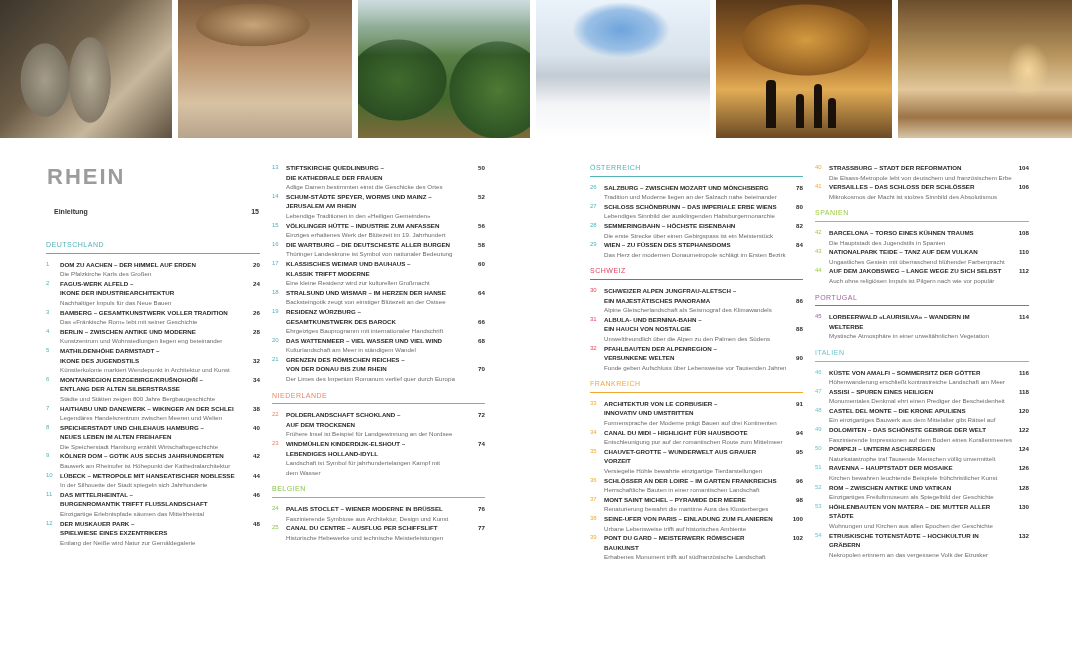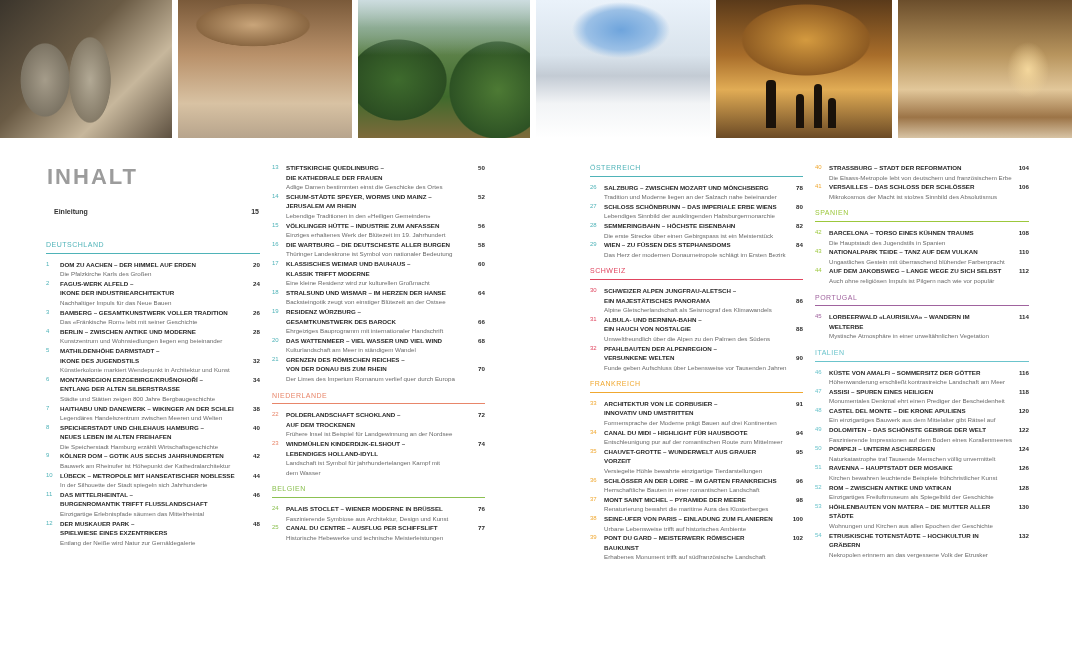--- a/index.html
+++ b/index.html
@@ -62,21 +62,21 @@
   <div class="photo p4"></div>
   <div class="photo p5">
     <div class="silh" style="left:50px;height:48px;width:10px;"></div>
     <div class="silh" style="left:80px;height:34px;"></div>
     <div class="silh" style="left:98px;height:44px;"></div>
     <div class="silh" style="left:112px;height:30px;"></div>
   </div>
   <div class="photo p6"></div>
 </div>
 
-<div class="title">INHALT</div>
+<div class="title">RHEIN</div>
 <div class="intro">
   <span>Einleitung</span>
   <span>15</span>
 </div>
 
 <div class="col c1">
     <div class="section">
       <div class="sec-head" style="color: rgb(79, 179, 184); border-color: rgb(79, 179, 184);">DEUTSCHLAND</div>
       <div class="entry">
         <span class="num" style="color: rgb(79, 179, 184);">1</span>

